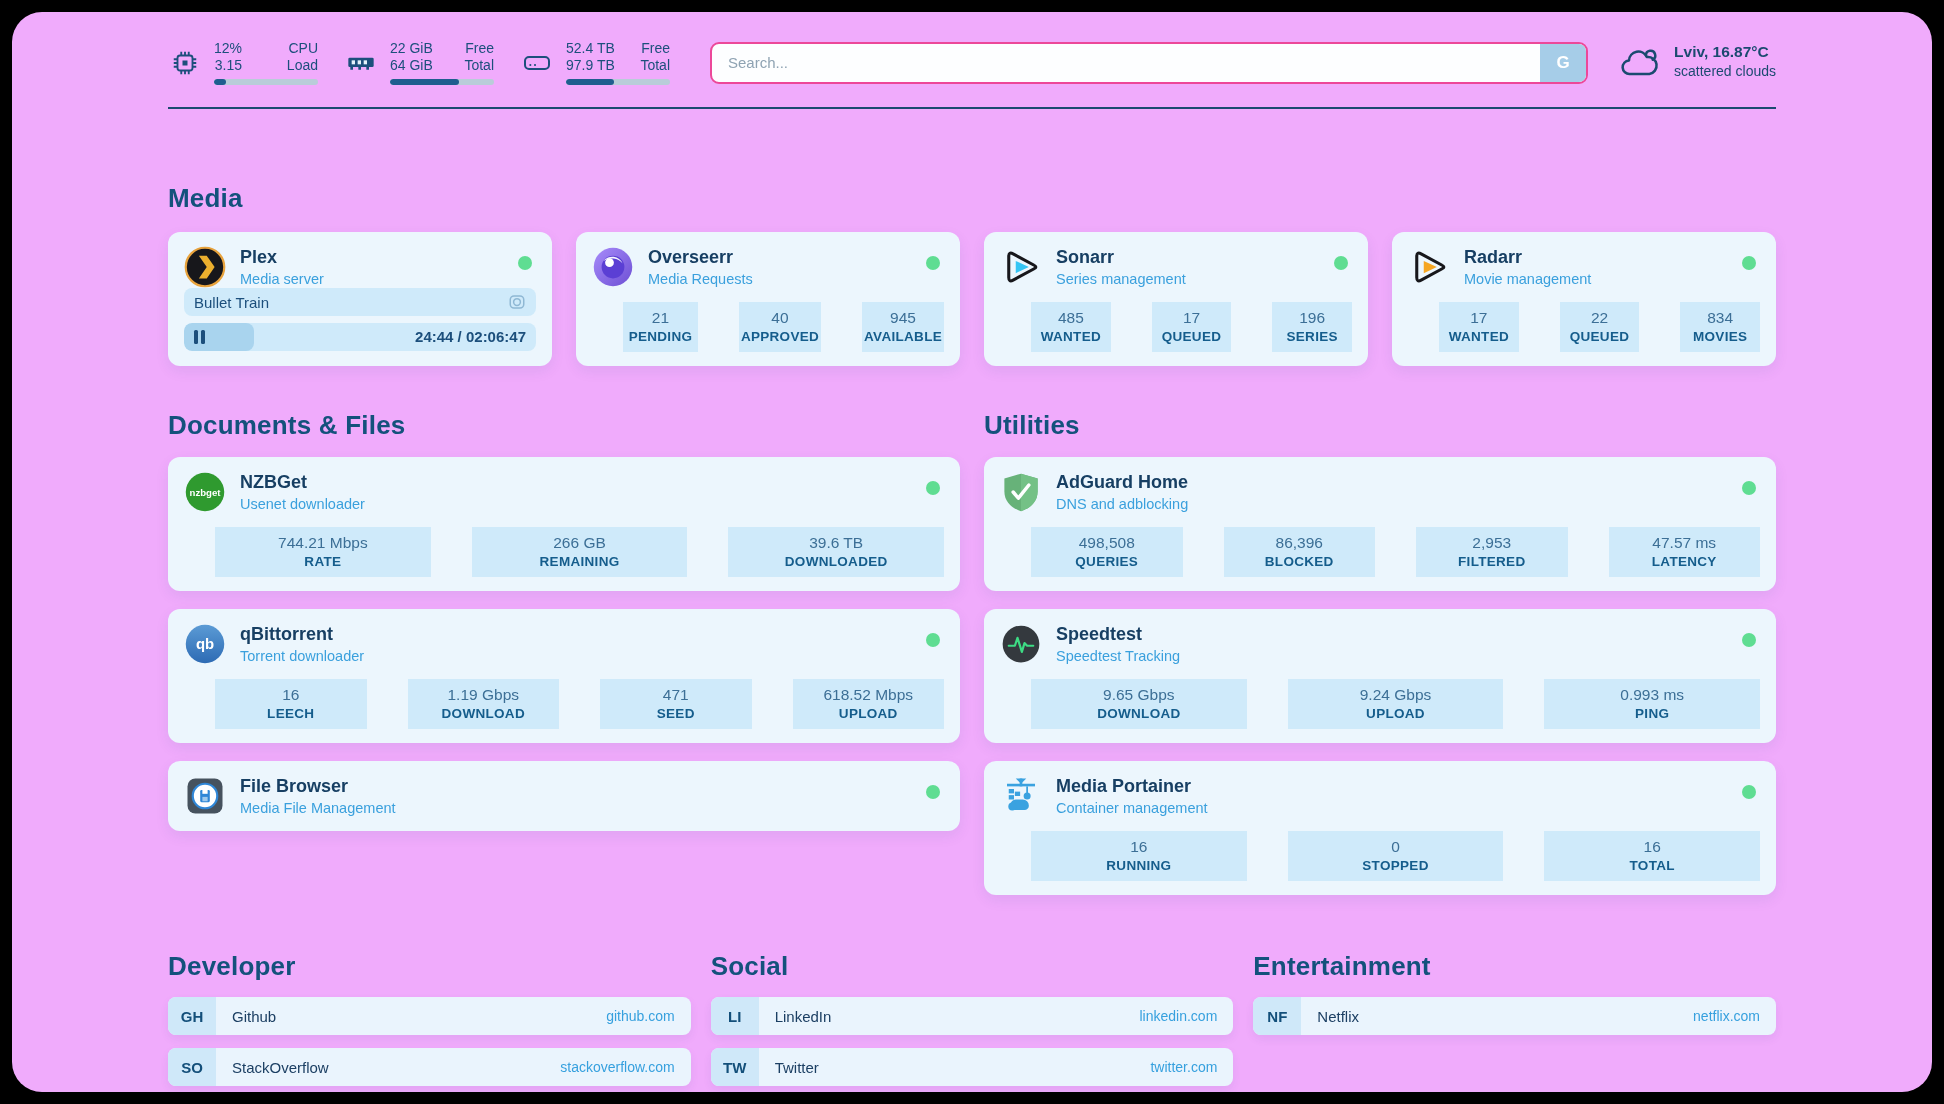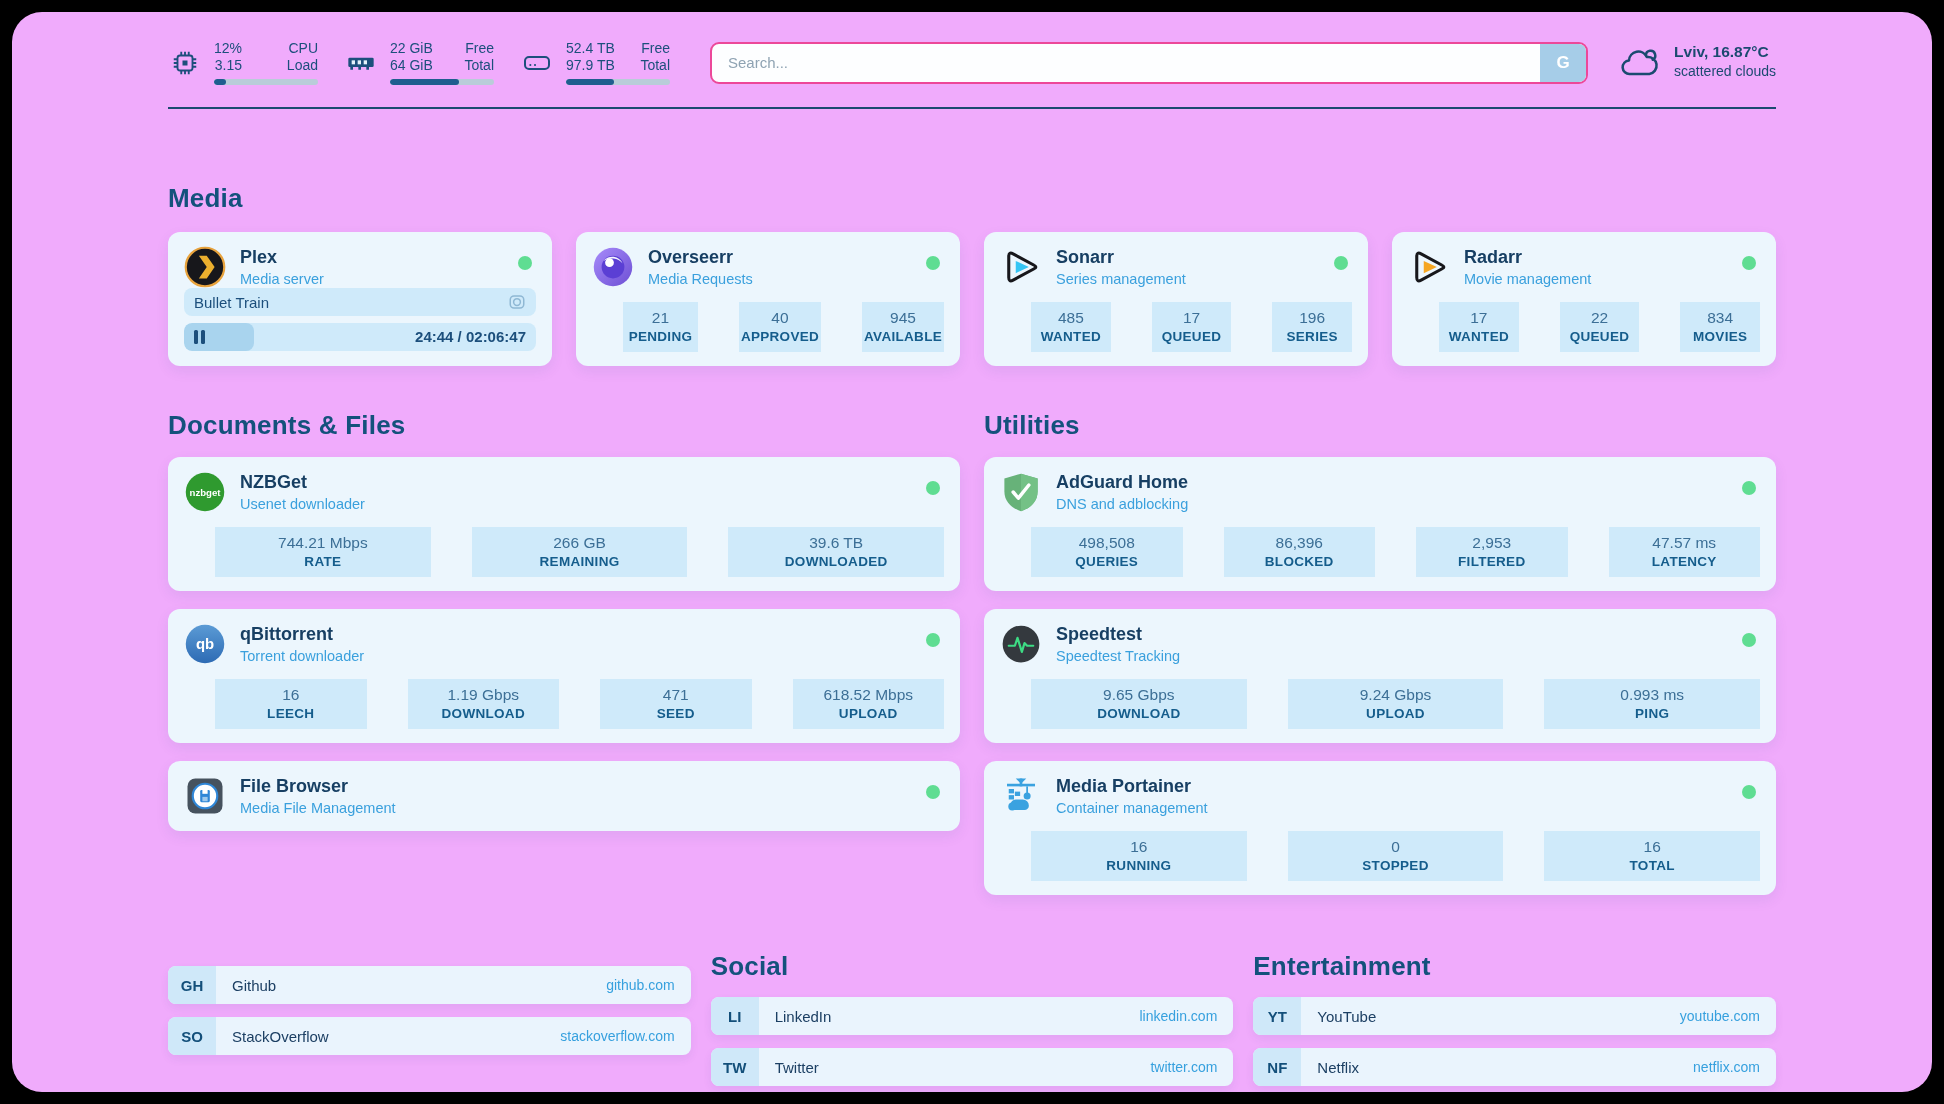--- a/index.html
+++ b/index.html
@@ -522,20 +522,21 @@
             </div>
           </div>
 
         </div>
       </div>
     </div>
 
     <div class="links-grid">
 
       <div>
+        <h2 class="section-title">Developer</h2>
         <div class="link-stack">
           <div class="link-row">
             <span class="link-badge">GH</span>
             <span class="link-name">Github</span>
             <span class="link-url">github.com</span>
           </div>
           <div class="link-row">
             <span class="link-badge">SO</span>
             <span class="link-name">StackOverflow</span>
             <span class="link-url">stackoverflow.com</span>
@@ -557,25 +558,20 @@
             <span class="link-name">Twitter</span>
             <span class="link-url">twitter.com</span>
           </div>
         </div>
       </div>
 
       <div>
         <h2 class="section-title">Entertainment</h2>
         <div class="link-stack">
           <div class="link-row">
-            <span class="link-badge">YT</span>
-            <span class="link-name">YouTube</span>
-            <span class="link-url">youtube.com</span>
-          </div>
-          <div class="link-row">
             <span class="link-badge">NF</span>
             <span class="link-name">Netflix</span>
             <span class="link-url">netflix.com</span>
           </div>
 
         </div>
       </div>
 
     </div>
   </div>

